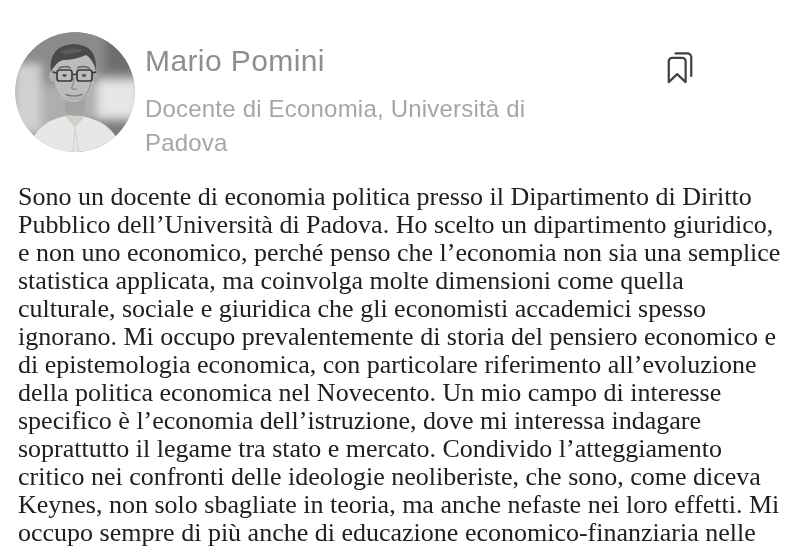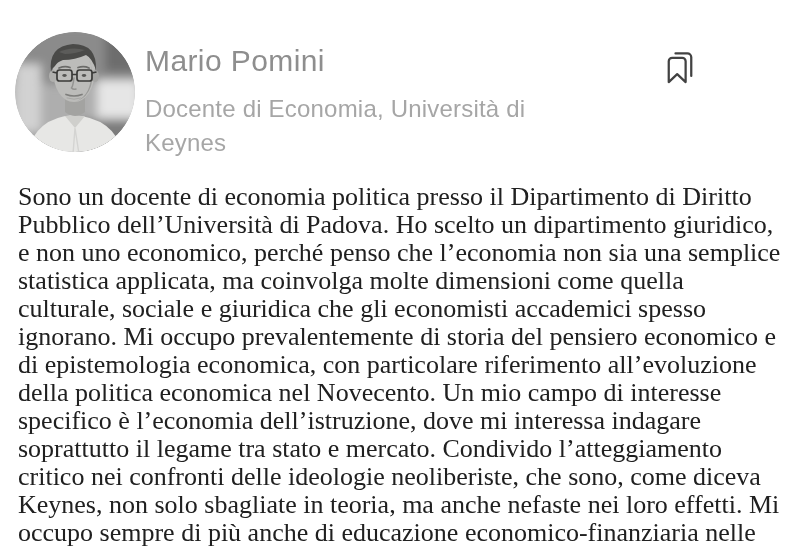--- a/index.html
+++ b/index.html
@@ -137,21 +137,21 @@
           <path d="M59 46 Q58 54 56.5 56 Q58.5 58 61 57" stroke="#929290" stroke-width="1.5" fill="none" stroke-linecap="round"></path>
 
           <path d="M51 62.5 Q59 65.5 67 62.5" stroke="#7e7e7c" stroke-width="1.7" fill="none" stroke-linecap="round"></path>
           <path d="M52 66 Q59 68.5 66 66" stroke="#a7a7a5" stroke-width="1" fill="none" stroke-linecap="round"></path>
         </g>
       </svg>
     </div>
 
     <h1 class="profile-name">Mario Pomini</h1>
 
-    <div class="profile-subtitle">Docente di Economia, Università di Keynes</div>
+    <div class="profile-subtitle">Docente di Economia, Università di Padova</div>
 
     <button class="bookmark-button">
       <svg width="36" height="36" viewBox="0 0 32 32" xmlns="http://www.w3.org/2000/svg" fill="none" stroke="#424242" stroke-width="2" stroke-linejoin="round" stroke-linecap="round">
 
         <path d="M12 3 h10.5 a3.5 3.5 0 0 1 3.5 3.5 V23"></path>
 
         <path d="M6 28.5 V10 a3 3 0 0 1 3 -3 h9 a3 3 0 0 1 3 3 v18.5 l-7.5 -7 -7.5 7 Z"></path>
       </svg>
     </button>
   </header>

